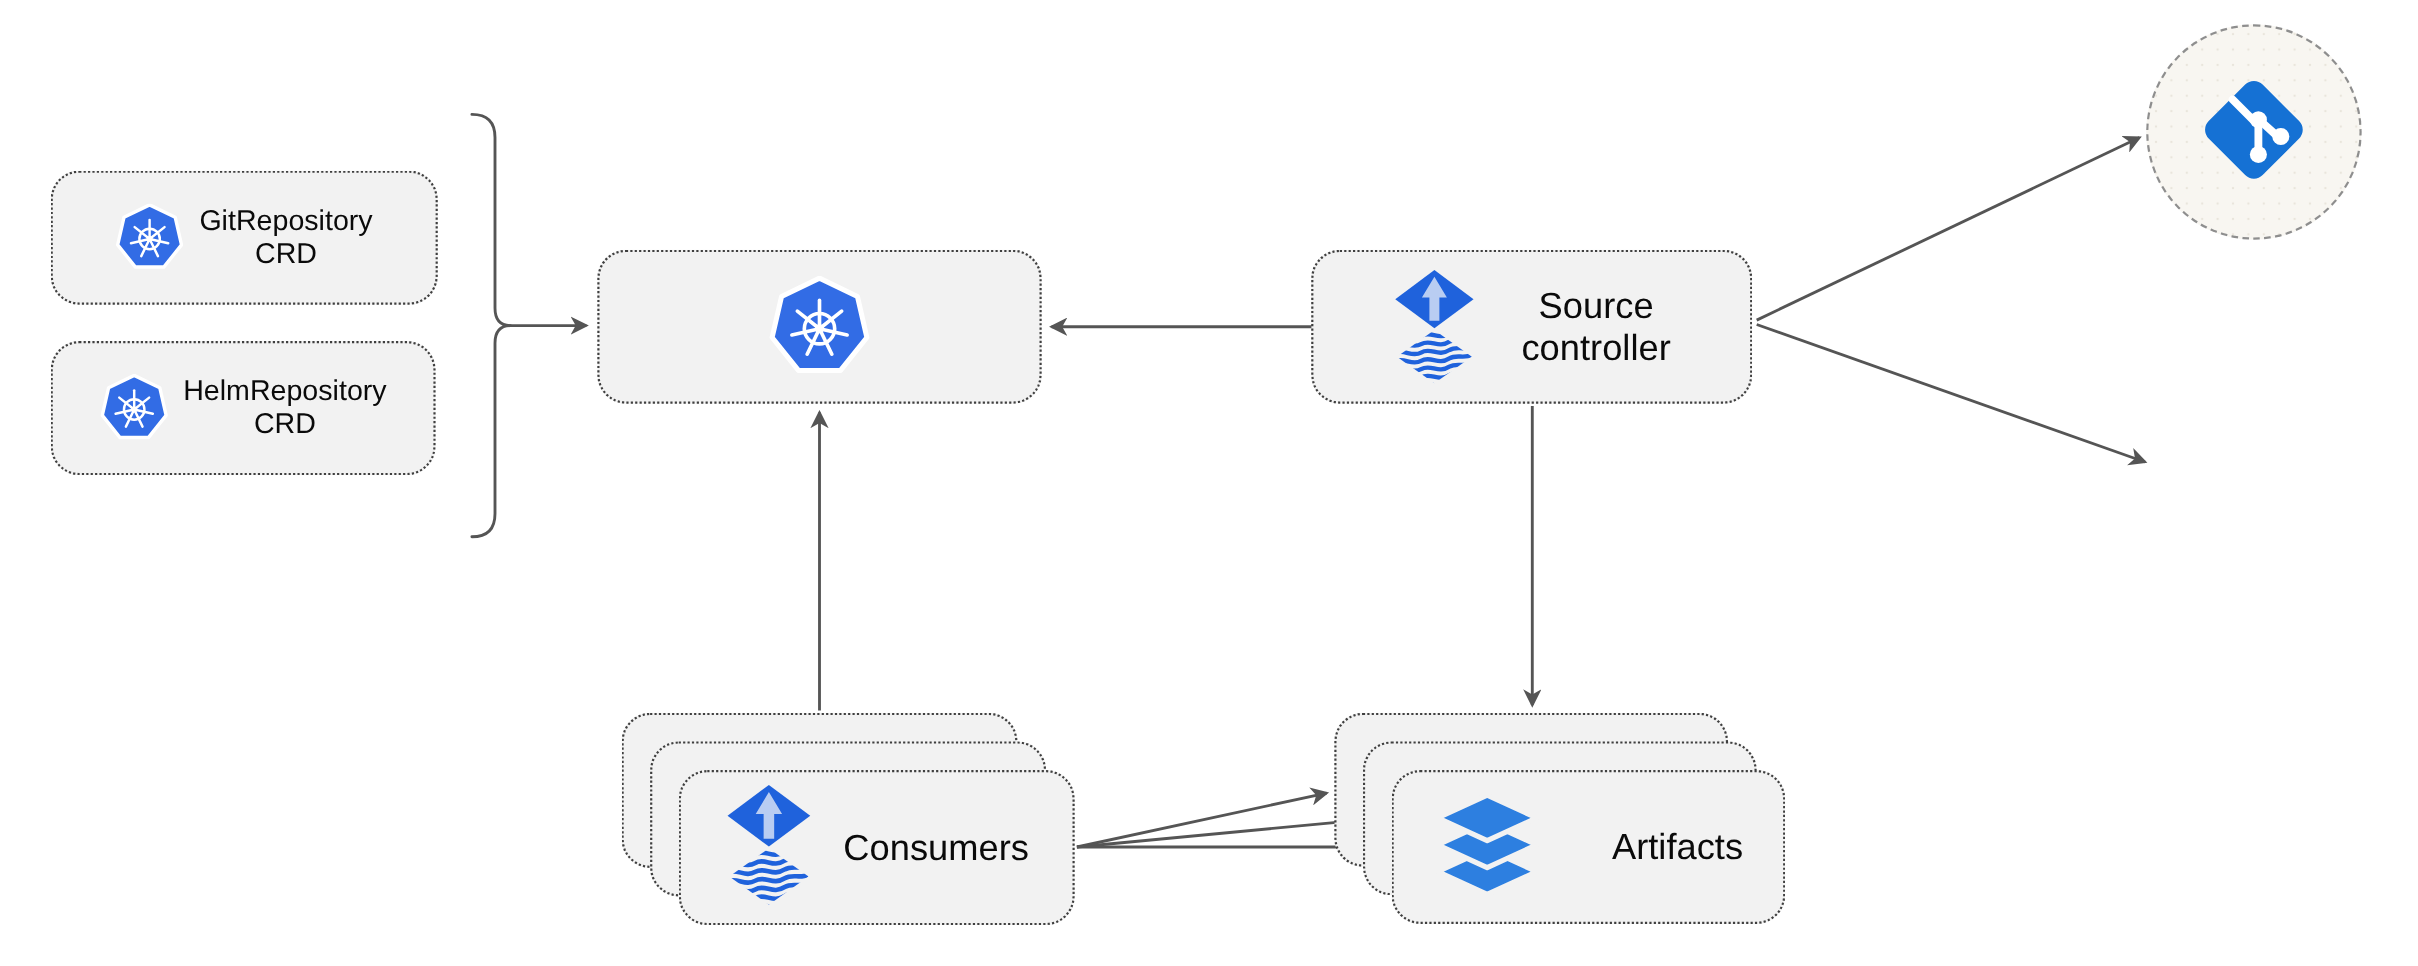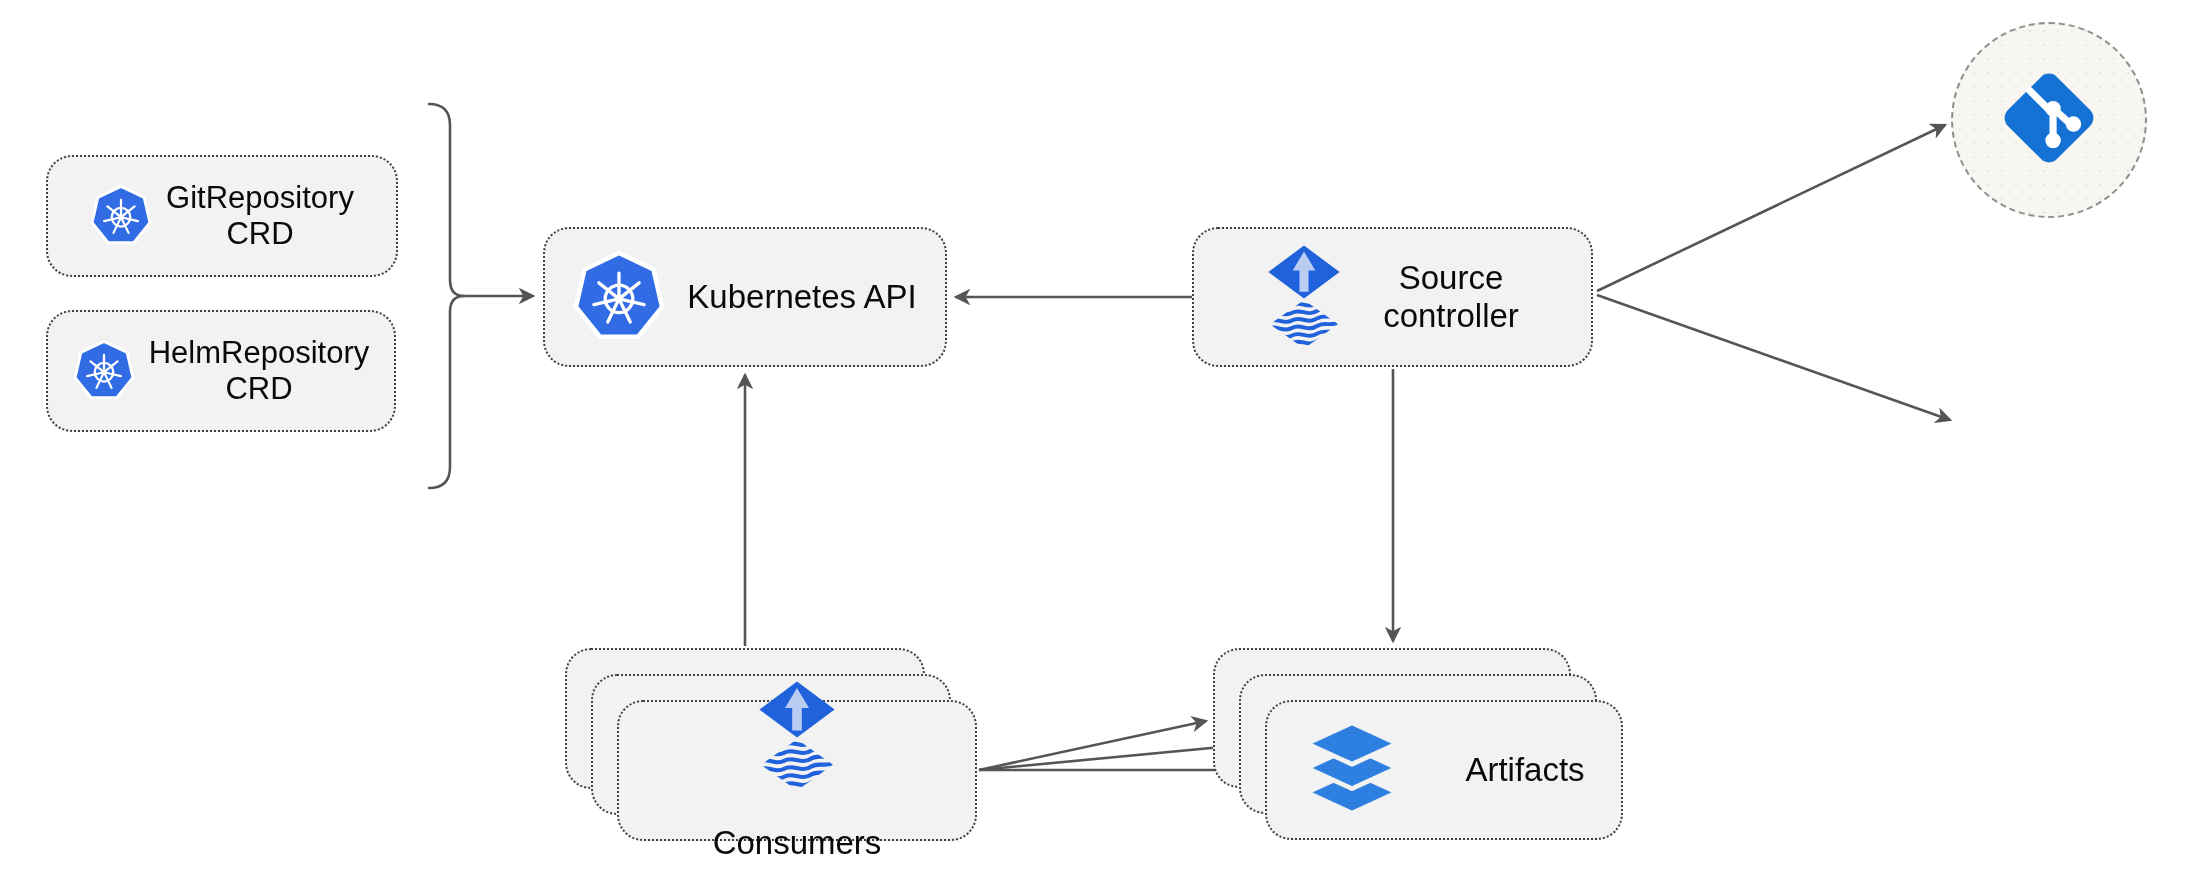--- a/index.html
+++ b/index.html
@@ -5,21 +5,21 @@
   html,body{margin:0;padding:0;background:#ffffff;}
   body{font-family:"Liberation Sans",sans-serif;}
   .canvas{position:relative;width:2198px;height:878px;background:#ffffff;overflow:hidden;}
 
   .node{
     position:absolute;box-sizing:border-box;
     background:#f2f2f2;border:2.5px dotted #3f3f3f;border-radius:26px;
     display:flex;align-items:center;justify-content:center;
   }
   .node .icon{flex:0 0 auto;display:flex;align-items:center;justify-content:center;}
-  .label{font-size:31px;color:#0a0a0a;text-align:center;line-height:1.15;}
+  .label{font-size:26px;color:#0a0a0a;text-align:center;line-height:1.15;}
   .label .line{display:block;}
   .label-lg{font-size:33px;}
 
   .stack{position:absolute;}
   .stack .layer{
     position:absolute;box-sizing:border-box;
     background:#f2f2f2;border:2.5px dotted #3f3f3f;border-radius:26px;
     display:flex;align-items:center;justify-content:center;
   }
 
@@ -118,39 +118,38 @@
       <span class="line">CRD</span>
     </span>
   </div>
 
   <div class="node" style="left:543px;top:227px;width:404px;height:140px;gap:22px;">
     <span class="icon">
       <svg width="92" height="92" viewBox="0 0 100 100">
           <use href="#sym-k8s"></use>
         </svg>
     </span>
-    <span class="label label-lg">Kubernetes API</span>
   </div>
 
   <div class="node" style="left:1192px;top:227px;width:401px;height:140px;gap:41px;">
     <span class="icon">
       <svg width="76" height="106" viewBox="0 0 100 140">
           <use href="#sym-flux"></use>
         </svg>
     </span>
     <span class="label label-lg">
       <span class="line">Source</span>
       <span class="line">controller</span>
     </span>
   </div>
 
   <div class="stack" style="left:565px;top:648px;width:412px;height:193px;">
     <div class="layer" style="left:0;top:0;width:360px;height:141px;"></div>
     <div class="layer" style="left:26px;top:26px;width:360px;height:141px;"></div>
-    <div class="layer" style="left:52px;top:52px;width:360px;height:141px;gap:28px;flex-direction:column;">
+    <div class="layer" style="left:52px;top:52px;width:360px;height:141px;gap:28px;">
       <span class="icon">
         <svg width="80" height="112" viewBox="0 0 100 140">
             <use href="#sym-flux"></use>
           </svg>
       </span>
       <span class="label label-lg">Consumers</span>
     </div>
   </div>
 
   <div class="stack" style="left:1213px;top:648px;width:410px;height:192px;">

